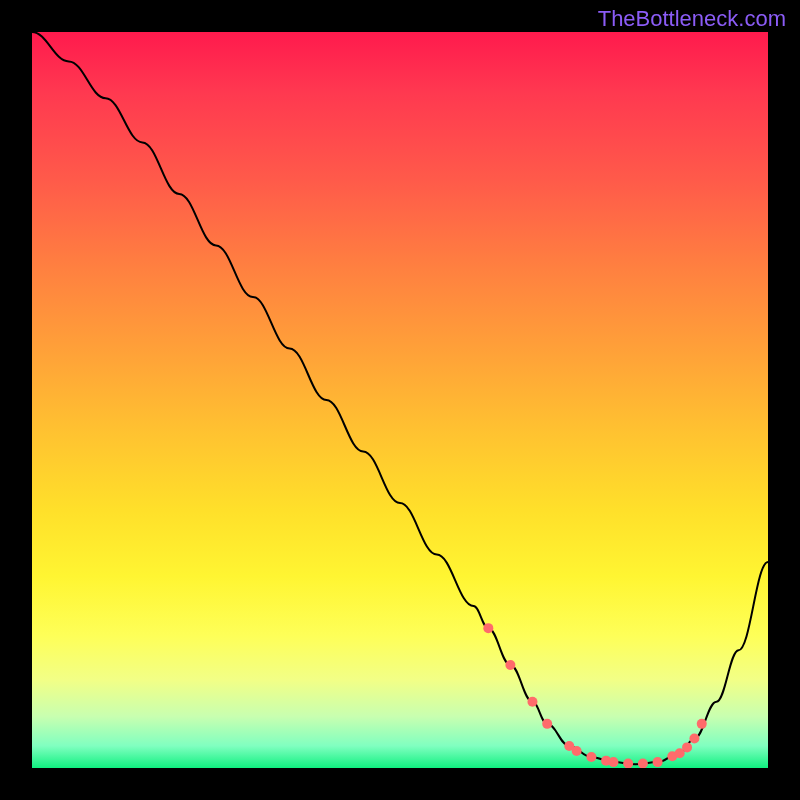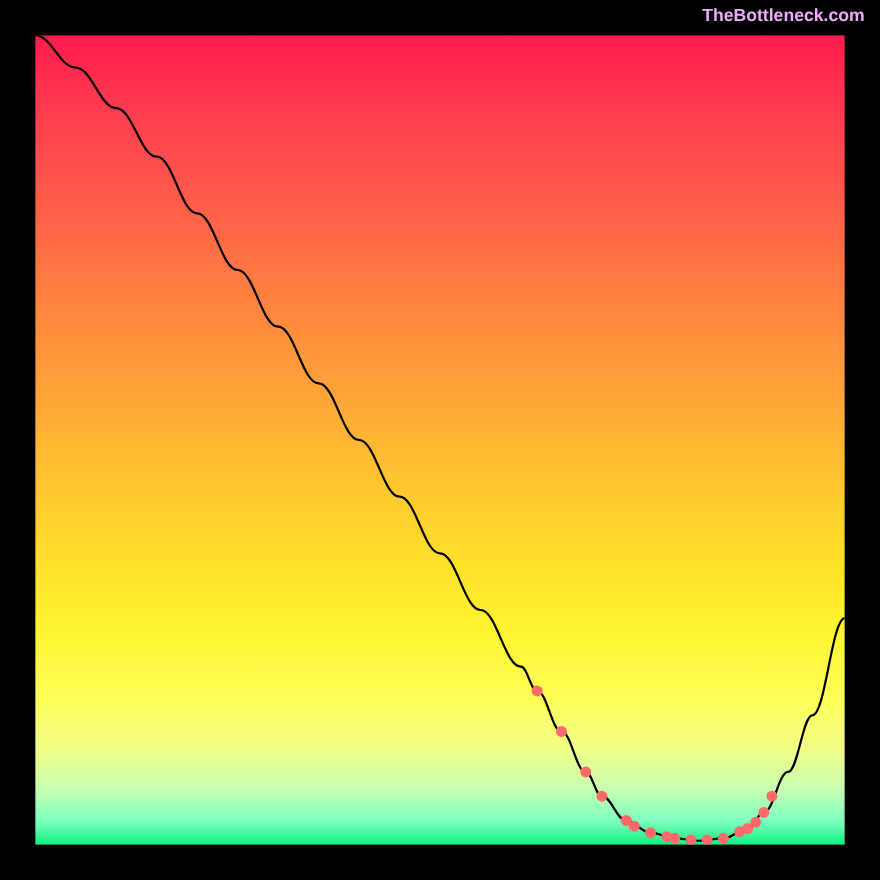--- a/index.html
+++ b/index.html
@@ -8,23 +8,23 @@
     width: 800px;
     height: 800px;
     background: #000;
     position: relative;
     font-family: Arial, sans-serif;
   }
   .watermark {
     position: absolute;
     top: 6px;
     right: 14px;
-    color: #f0abfc;
-    font-size: 16px;
-    font-weight: 700;
+    color: #8b5cf6;
+    font-size: 22px;
+    font-weight: 400;
     z-index: 10;
   }
   .plot-area {
     position: absolute;
     left: 32px;
     top: 32px;
     width: 736px;
     height: 736px;
     overflow: hidden;
   }

